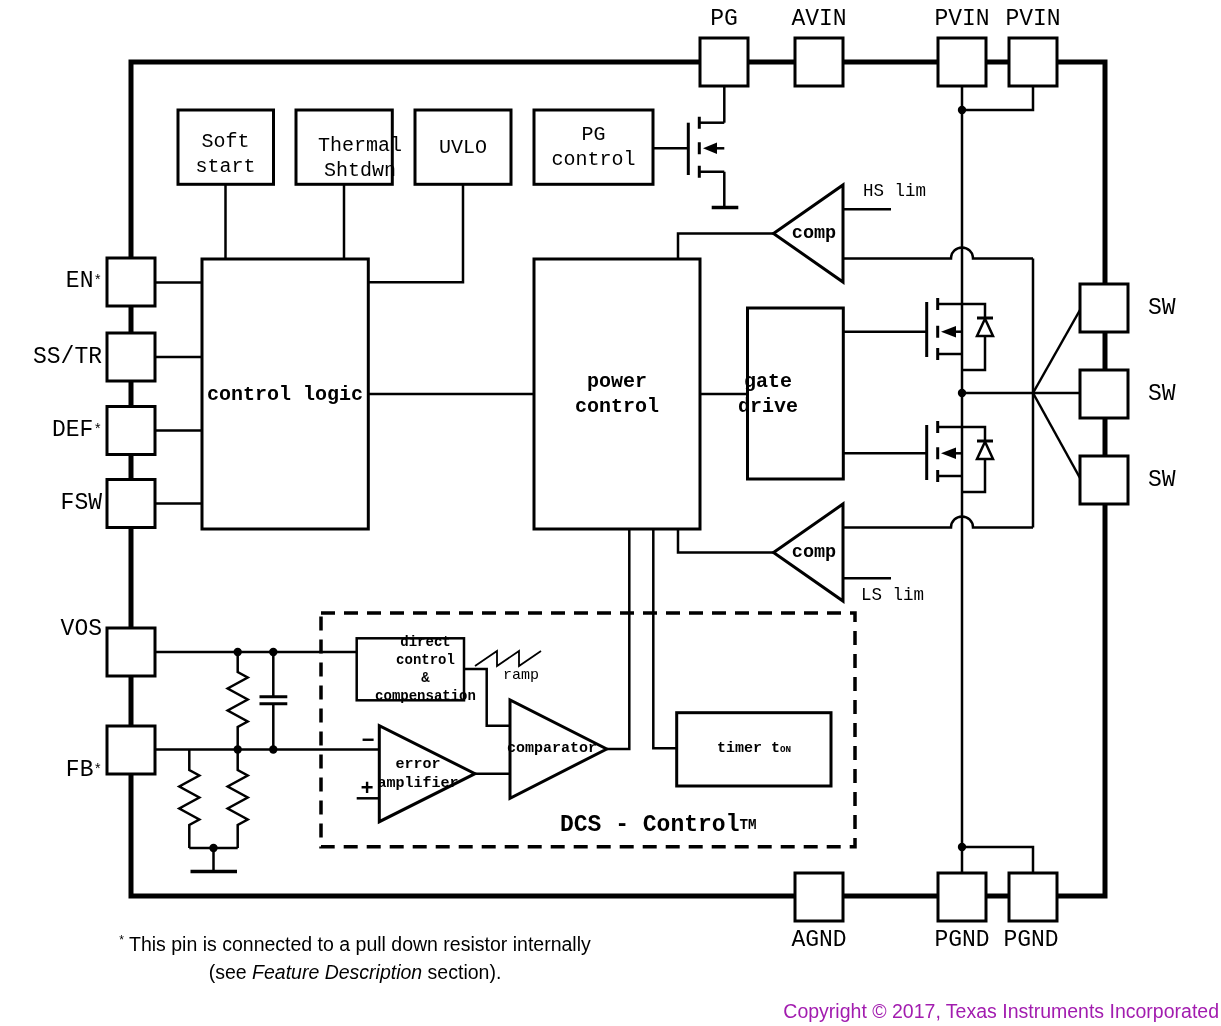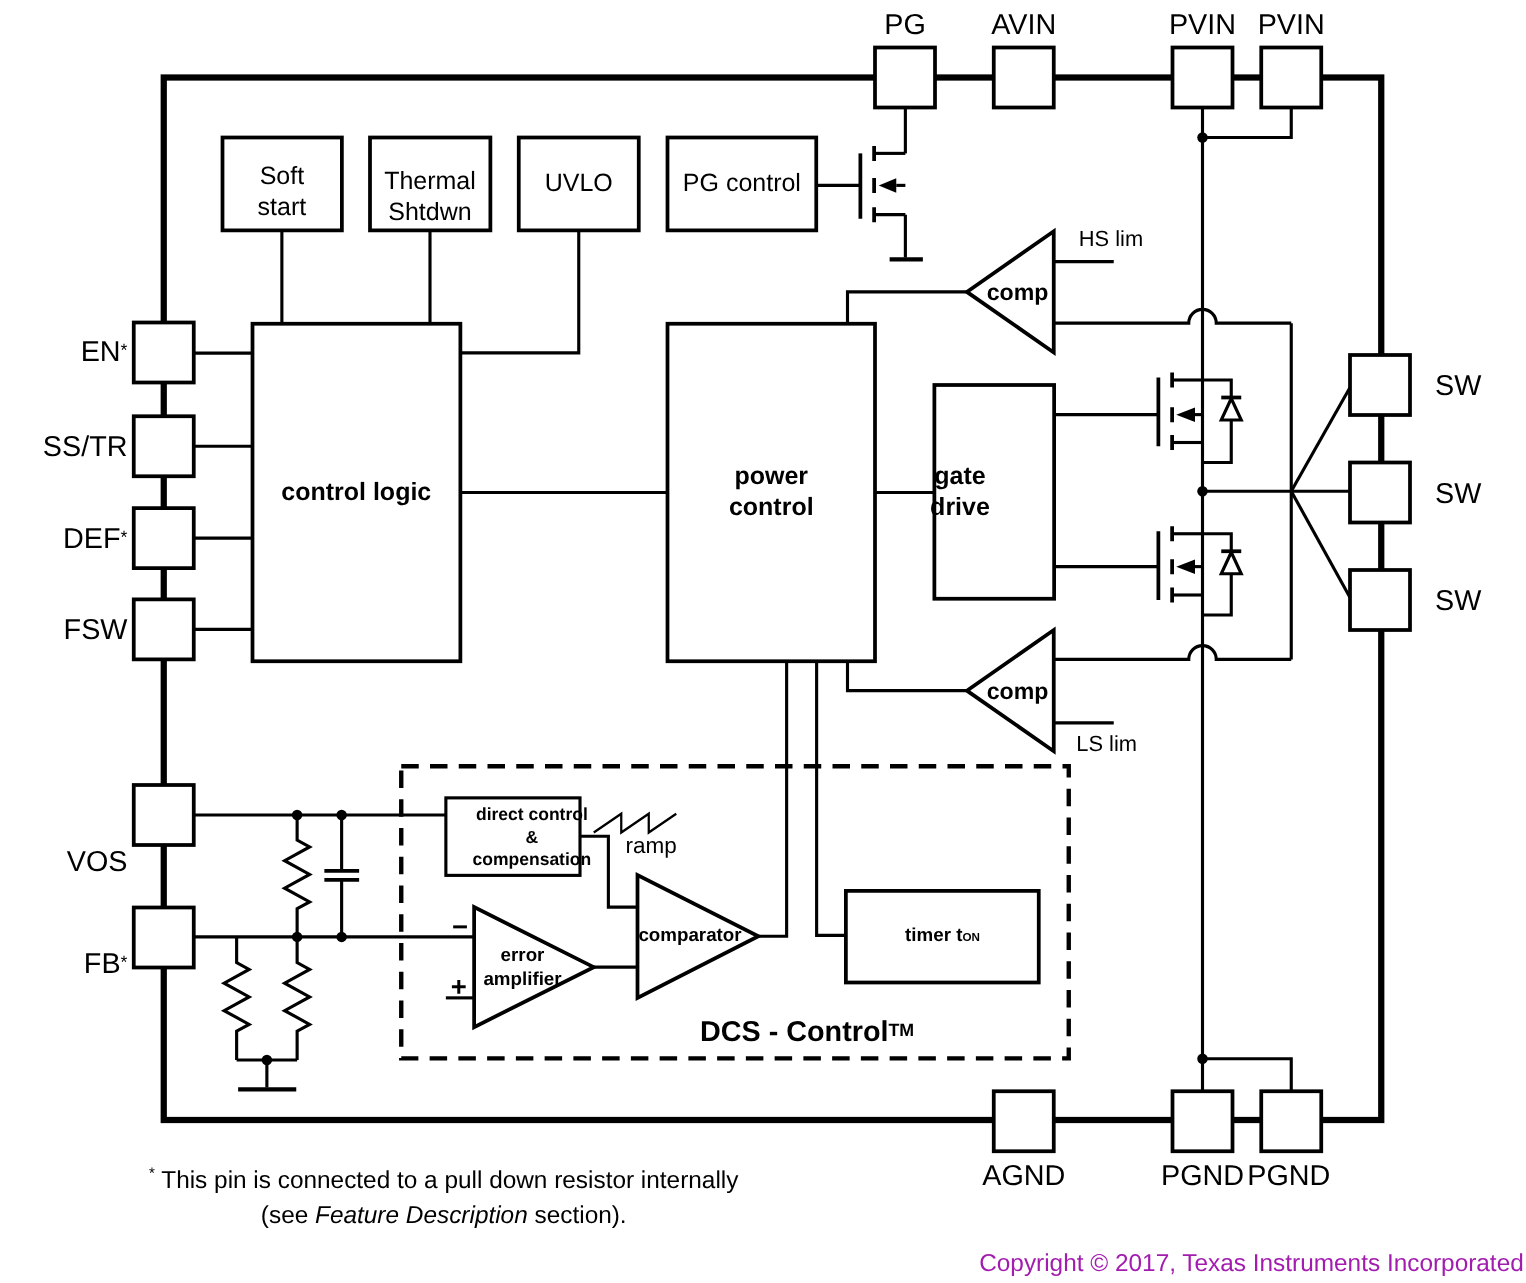--- a/index.html
+++ b/index.html
@@ -3,33 +3,33 @@
 <meta charset="utf-8">
 <style>
   html,body{margin:0;padding:0;background:#fff;}
   #stage{
     position:relative;width:1221px;height:1026px;background:#fff;
     font-family:"Liberation Sans","DejaVu Sans",sans-serif;color:#000;
     overflow:hidden;
   }
   #stage svg{position:absolute;left:0;top:0;}
   .txt{position:absolute;display:flex;align-items:center;justify-content:center;
-       text-align:center;white-space:pre-line;line-height:1.25;}
+       text-align:center;white-space:pre-line;line-height:1.25;font-family:Liberation Mono, monospace;}
   .pin-label{font-size:23px;}
   .pin-left{justify-content:flex-end;text-align:right;}
   .pin-right{justify-content:flex-start;text-align:left;}
   sup{font-size:62%;line-height:0;}
   sub{font-size:62%;line-height:0;}
   .blk{font-size:20px;}
   .blk-b{font-size:20px;font-weight:bold;}
   .comp-t{font-size:18.5px;font-weight:bold;}
   .small-b{font-size:15px;font-weight:bold;}
   .tiny-b{font-size:14px;font-weight:bold;line-height:1.3;}
   .lim{font-size:17.5px;justify-content:flex-start;}
-  .ramp-t{font-size:18px;text-align:center;}
+  .ramp-t{font-size:15px;text-align:center;}
   .dcs{font-size:23px;font-weight:bold;justify-content:flex-start;align-items:center;}
   .sign{font-size:22px;font-weight:bold;}
   .footnote{font-size:19.5px;line-height:1.42;display:block;}
   .copyright{font-size:19.5px;display:block;text-align:right;}
   .it{font-style:italic;}
 </style>
 </head>
 <body>
 
 <div id="stage">
@@ -174,34 +174,34 @@
 
   <div class="txt pin-label" style="left:674px;top:6px;width:100px;height:26px;"><span>PG</span></div>
   <div class="txt pin-label" style="left:769px;top:6px;width:100px;height:26px;"><span>AVIN</span></div>
   <div class="txt pin-label" style="left:912px;top:6px;width:100px;height:26px;"><span>PVIN</span></div>
   <div class="txt pin-label" style="left:983px;top:6px;width:100px;height:26px;"><span>PVIN</span></div>
 
   <div class="txt pin-label pin-left" style="left:2px;top:268px;width:100px;height:26px;"><span>EN</span><sup>*</sup></div>
   <div class="txt pin-label pin-left" style="left:2px;top:344px;width:100px;height:26px;"><span>SS/TR</span><sup></sup></div>
   <div class="txt pin-label pin-left" style="left:2px;top:417px;width:100px;height:26px;"><span>DEF</span><sup>*</sup></div>
   <div class="txt pin-label pin-left" style="left:2px;top:490px;width:100px;height:26px;"><span>FSW</span><sup></sup></div>
-  <div class="txt pin-label pin-left" style="left:2px;top:676px;width:100px;height:26px;"><span>VOS</span><sup></sup></div>
+  <div class="txt pin-label pin-left" style="left:2px;top:616px;width:100px;height:26px;"><span>VOS</span><sup></sup></div>
   <div class="txt pin-label pin-left" style="left:2px;top:737px;width:100px;height:26px;margin-top:20px;"><span>FB</span><sup>*</sup></div>
 
   <div class="txt pin-label pin-right" style="left:1148px;top:295px;width:70px;height:26px;"><span>SW</span></div>
   <div class="txt pin-label pin-right" style="left:1148px;top:381px;width:70px;height:26px;"><span>SW</span></div>
   <div class="txt pin-label pin-right" style="left:1148px;top:467px;width:70px;height:26px;"><span>SW</span></div>
 
   <div class="txt pin-label" style="left:759px;top:927px;width:120px;height:26px;"><span>AGND</span></div>
   <div class="txt pin-label" style="left:902px;top:927px;width:120px;height:26px;"><span>PGND</span></div>
   <div class="txt pin-label" style="left:971px;top:927px;width:120px;height:26px;"><span>PGND</span></div>
 
   <div class="txt blk" style="left:178px;top:110px;width:95px;height:87px;">Soft
 start</div>
-  <div class="txt blk" style="left:296px;top:110px;width:96px;height:96px;">Thermal
+  <div class="txt blk" style="left:296px;top:110px;width:96px;height:96px;padding-left:16px;">Thermal
 Shtdwn</div>
   <div class="txt blk" style="left:415px;top:110px;width:96px;height:74px;">UVLO</div>
   <div class="txt blk" style="left:534px;top:110px;width:119px;height:74px;">PG control</div>
   <div class="txt blk-b" style="left:202px;top:259px;width:166px;height:270px;">control logic</div>
   <div class="txt blk-b" style="left:534px;top:259px;width:166px;height:270px;">power
 control</div>
   <div class="txt blk-b" style="left:720px;top:308px;width:96px;height:171px;">gate
 drive</div>
   <div class="txt comp-t" style="left:783px;top:221px;width:62px;height:26px;">comp</div>
   <div class="txt comp-t" style="left:783px;top:540px;width:62px;height:26px;">comp</div>

